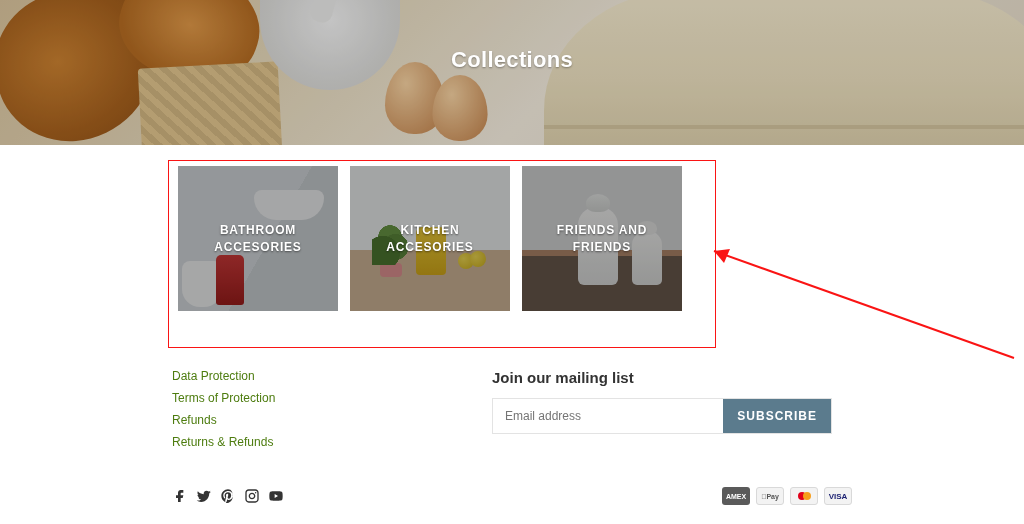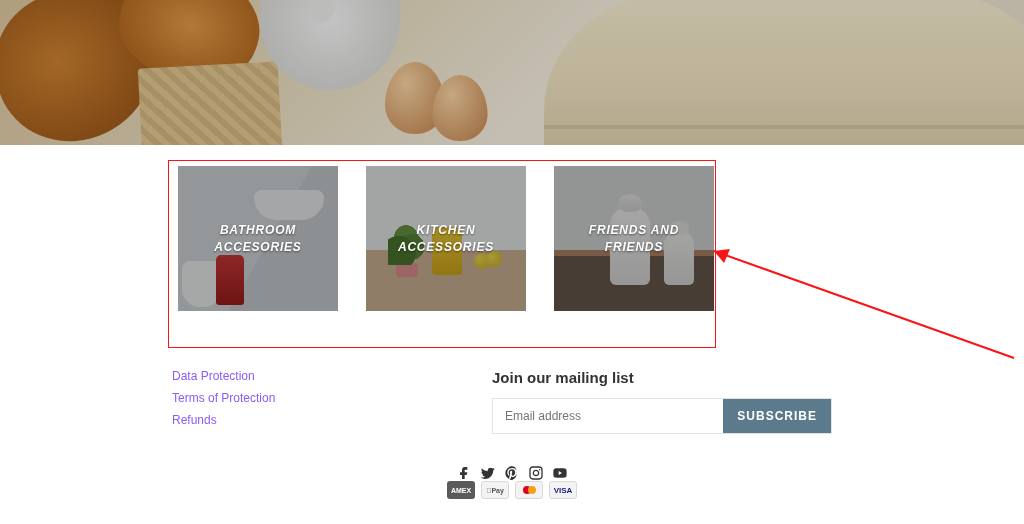--- a/index.html
+++ b/index.html
@@ -81,21 +81,21 @@
     padding:6px;
   }
   .highlight-box{
     position:absolute;
     left:-4px; top:0;
     width:548px; height:188px;
     border:1.5px solid #fa1414;
     pointer-events:none;
   }
   .tiles{
-    display:flex; gap:28px;font-style:italic;
+    display:flex; gap:12px;
   }
   .tile{
     width:160px;height:145px;position:relative;
     display:flex;align-items:center;justify-content:center;
     text-align:center;color:#fff;font-size:12px;font-weight:600;
     letter-spacing:.8px;line-height:1.35;padding:0 8px;
     cursor:pointer;
     overflow:hidden;
   }
   .tile .tlabel{position:relative;z-index:2;text-shadow:0 1px 2px rgba(0,0,0,.5);}
@@ -171,41 +171,41 @@
   
   .footer{
     width:680px;
     margin:52px auto 0 auto;
     display:flex;
     font-size:12px;
     color:#6f6f6f;
   }
   .footer-links{flex:0 0 320px;}
   .footer-links a{
-    display:block;color:#8b5cf6;text-decoration:none;margin:0 0 8px 0;
+    display:block;color:#4d7c0f;text-decoration:none;margin:0 0 8px 0;
     cursor:pointer;
   }
   .newsletter{flex:1;}
   .newsletter h4{
     font-size:15px;color:#333;font-weight:700;margin-bottom:12px;
   }
   .signup{
     display:flex;border:1px solid #e3e3e3;width:100%;max-width:340px;
   }
   .signup input{
     flex:1;border:none;padding:10px 12px;font-size:12px;color:#7f1d1d;outline:none;
   }
   .signup button{
     border:none;background:#5b7b8d;color:#fff;font-size:12px;font-weight:600;
     letter-spacing:1px;padding:0 14px;cursor:pointer;
   }
 
   .bottom-row{
     width:680px;margin:30px auto 0 auto;
-    display:flex;align-items:center;justify-content:space-between;flex-direction:column;
+    display:flex;align-items:center;justify-content:space-between;
   }
   .socials{display:flex;gap:8px;}
   .socials .sicon{
     width:16px;height:16px;display:inline-flex;align-items:center;justify-content:center;
     color:#333;cursor:pointer;
   }
   .socials svg{width:16px;height:16px;fill:#333;}
   .payments{display:flex;gap:6px;align-items:center;}
   .paybox{
     font-size:8px;font-weight:700;color:#fff;background:#4a4a4a;
@@ -221,56 +221,58 @@
 
 <div class="hero">
   <div class="croissant"></div>
   <div class="croissant2"></div>
   <div class="cracker"></div>
   <div class="mortar"></div>
   <div class="egg egg1"></div>
   <div class="egg egg2"></div>
   <div class="breadbox"></div>
   <div class="hero-shade"></div>
+  <div class="hero-title">Collections</div>
 </div>
 
 <div class="content">
   <div class="highlight-box"></div>
   <div class="tiles">
     <div class="tile tile-bathroom">
       <div class="toilet"></div>
         <div class="sink"></div>
         <div class="bin"></div>
       <span class="tlabel">BATHROOM ACCESORIES</span>
     </div>
     <div class="tile tile-kitchen">
       <div class="plant"></div>
         <div class="canister"></div>
         <div class="lemons"></div>
-      <span class="tlabel">KITCHEN ACCESSORIES</span>
+      <span class="tlabel">KITCHEN ACCESORIES</span>
     </div>
     <div class="tile tile-pushboy">
       <div class="big"></div>
         <div class="small"></div>
       <span class="tlabel">FRIENDS AND FRIENDS</span>
     </div>
   </div>
 </div>
 
 <svg class="arrow" viewBox="0 0 330 120">
   <defs></defs>
   <line x1="20" y1="8" x2="320" y2="115" stroke="#fa1414" stroke-width="2"></line>
   <polygon points="20,8 36,6 30,20" fill="#fa1414"></polygon>
 </svg>
 
 <div class="footer">
   <div class="footer-links">
     <a>Data Protection</a>
     <a>Terms of Protection</a>
     <a>Refunds</a>
+    <a>Returns &amp; Refunds</a>
   </div>
   <div class="newsletter">
     <h4>Join our mailing list</h4>
     <div class="signup">
       <input type="text" placeholder="Email address" style="">
       <button>SUBSCRIBE</button>
     </div>
   </div>
 </div>
 

